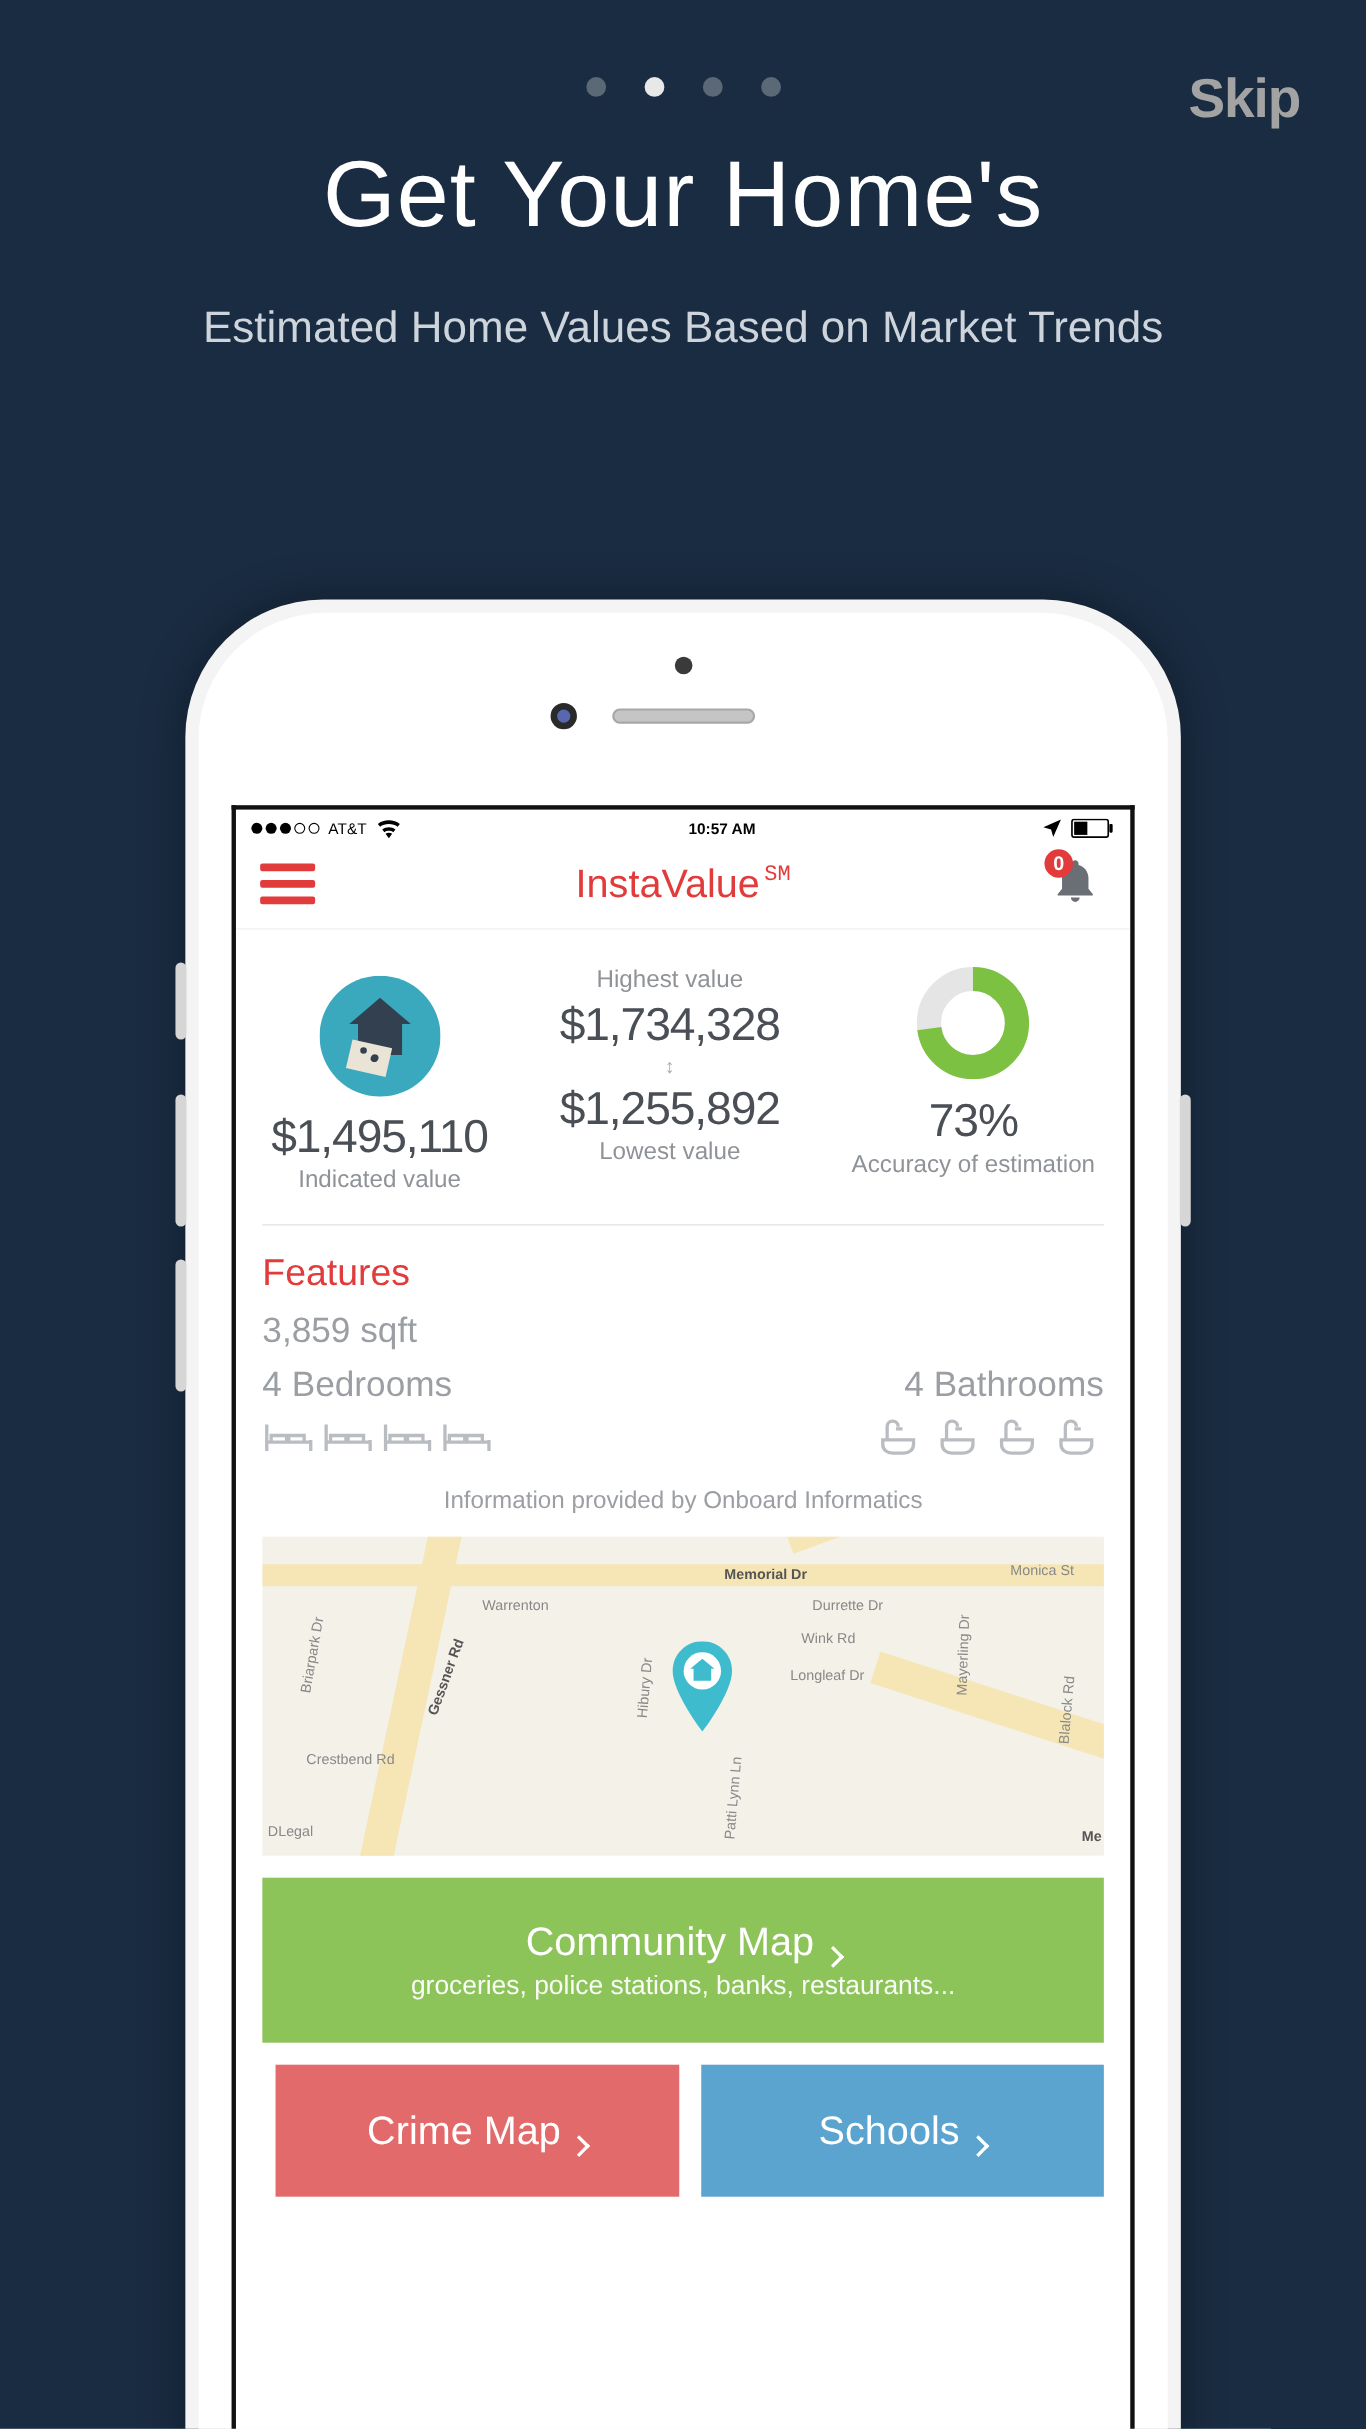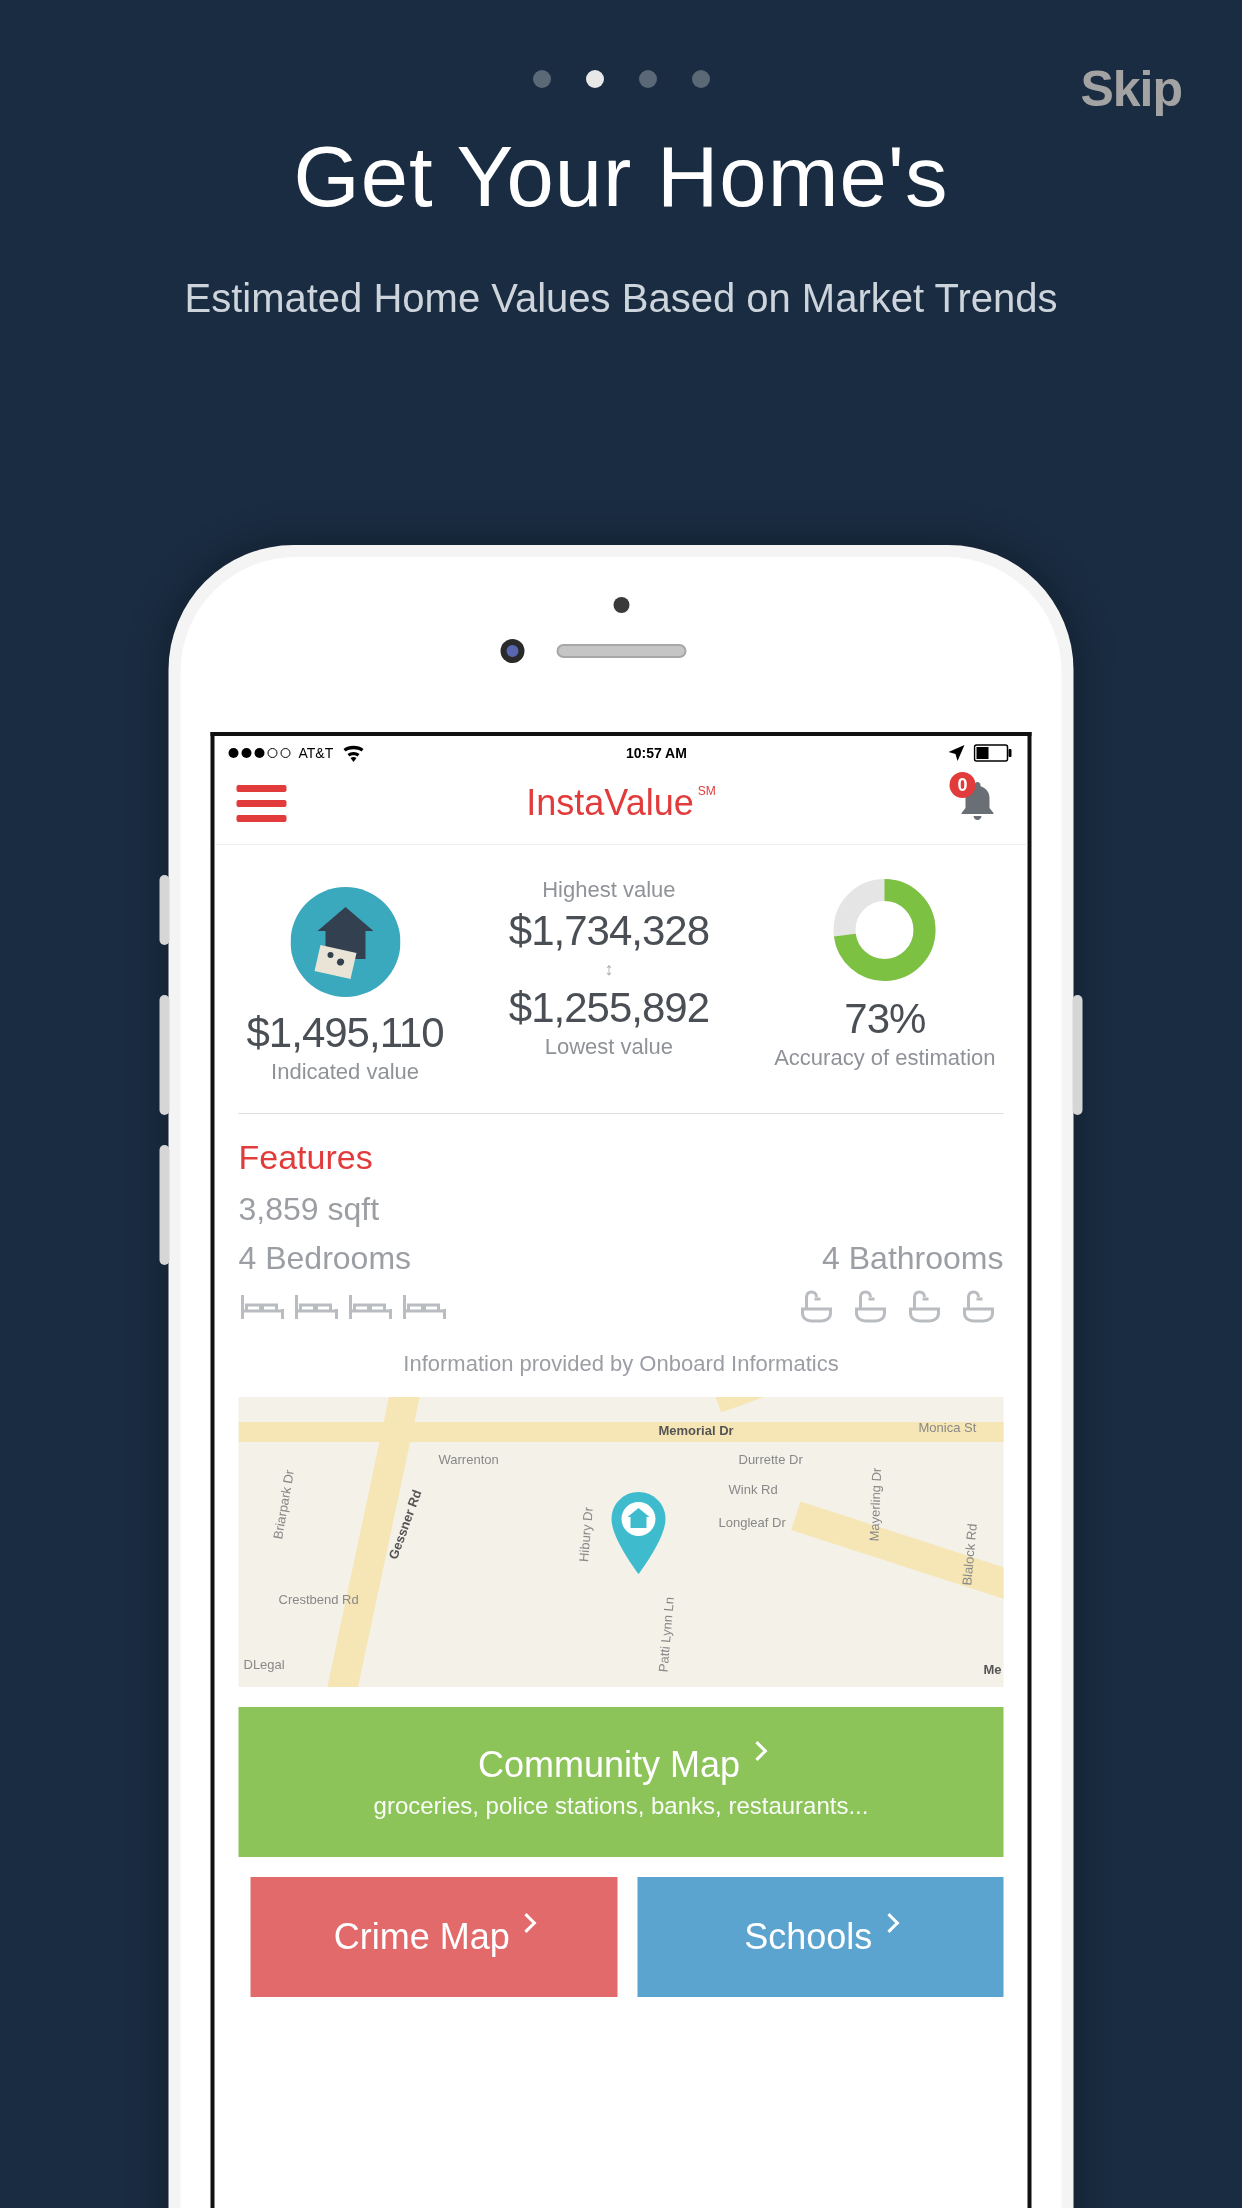--- a/index.html
+++ b/index.html
@@ -59,21 +59,21 @@
 .sb-dots { display: flex; gap: 3px; }
 .sb-dots span { width: 10px; height: 10px; border-radius: 50%; background: #000; }
 .sb-dots span.empty { background: transparent; border: 1.5px solid #000; }
 .wifi-icon svg, .loc-icon svg, .batt-icon svg { display: block; }
 .sb-time { font-weight: 600; }
 
 .app-nav { display: flex; align-items: center; justify-content: space-between; padding: 10px 22px 16px; border-bottom: 1px solid #eee; }
 .hamburger { display: flex; flex-direction: column; gap: 8px; }
 .hamburger span { width: 50px; height: 7px; background: #e13b3b; border-radius: 2px; }
 .app-title { color: #e13b3b; font-size: 36px; font-weight: 400; display: flex; align-items: flex-start; }
-.app-title sup { font-size: 12px; margin-top: 2px; margin-left: 4px; }
+.app-title sup { font-size: 20px; margin-top: 2px; margin-left: 4px; font-family: Liberation Mono, monospace; }
 .bell-wrap { position: relative; width: 50px; height: 50px; }
 .bell-wrap svg { width: 44px; height: 44px; }
 .bell-badge { position: absolute; top: -6px; left: -6px; width: 26px; height: 26px; border-radius: 50%; background: #e13b3b; color: #fff; font-size: 18px; font-weight: 700; display: flex; align-items: center; justify-content: center; }
 
 .content { padding: 30px 24px 0; }
 .value-row { display: flex; align-items: flex-start; justify-content: space-between; padding: 0 8px 28px; border-bottom: 1px solid #ddd; }
 .val-col { text-align: center; }
 .val-col.indicated { padding-top: 12px; }
 .price-tag-icon { width: 110px; height: 110px; margin: 0 auto 12px; }
 .val-big { font-size: 42px; color: #4a4e55; font-weight: 400; font-family: Liberation Sans, sans-serif; letter-spacing: -1px; }
@@ -91,21 +91,21 @@
 .info-provider { text-align: center; color: #9b9ea3; font-size: 22px; margin: 26px 0 20px; }
 
 .map-block { height: 290px; background: #f3f1e8; position: relative; overflow: hidden; margin-bottom: 20px; }
 .map-road { position: absolute; background: #f6e6b6; }
 .map-label { position: absolute; font-size: 13px; color: #888; white-space: nowrap; }
 .map-label.bold { font-weight: 600; color: #555; }
 .map-pin { position: absolute; left: 370px; top: 95px; }
 
 .tile { height: 150px; display: flex; flex-direction: column; justify-content: center; align-items: center; color: #fff; margin-bottom: 20px; }
 .tile.community { background: #8dc45a; }
-.tile-title { font-size: 36px; font-weight: 400; display: flex; align-items: flex-start; gap: 10px; }
+.tile-title { font-size: 36px; font-weight: 400; display: flex; align-items: flex-end; gap: 10px; }
 .tile-sub { font-size: 24px; margin-top: 6px; opacity: .95; }
 .tile-row { display: flex; gap: 20px; }
 .tile.half { flex: 1; height: 120px; margin-bottom: 0; }
 .tile.crime { background: #e36a6a; margin-left: 12px; }
 .tile.schools { background: #5aa4cf; }
 .chev { display: inline-block; width: 14px; height: 14px; border-top: 3px solid #fff; border-right: 3px solid #fff; transform: rotate(45deg); }
 </style>
 </head>
 <body>
 

